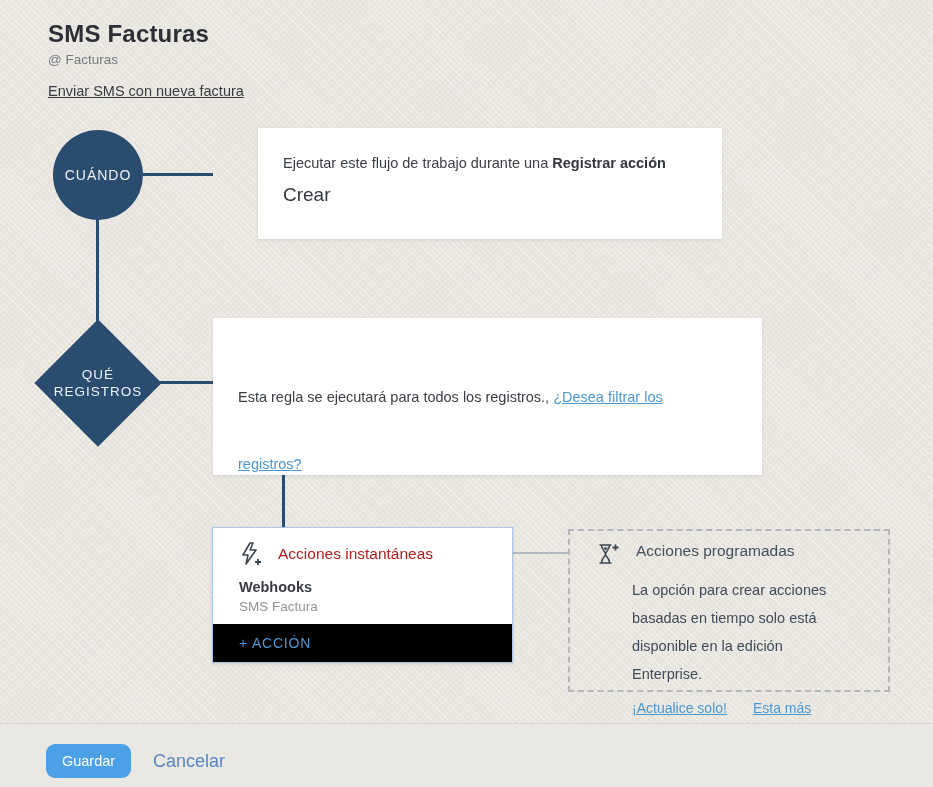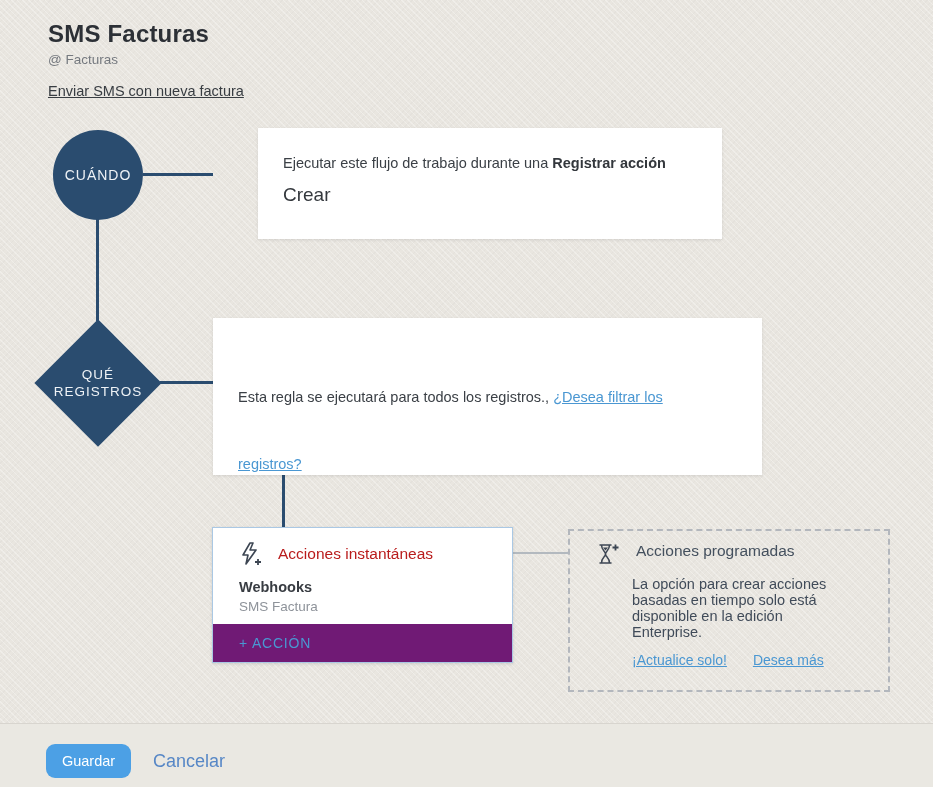--- a/index.html
+++ b/index.html
@@ -59,31 +59,31 @@
   .link-overflow { left:238px; top:456px; font-size:14.5px; z-index:3; }
 
   .card-instant { left:212px; top:527px; width:301px; height:136px;
     border:1px solid #aac8e4; box-shadow:0 1px 3px rgba(0,0,0,.12); }
   .card-instant .head { display:flex; align-items:center; padding:13px 0 0 26px; }
   .card-instant .head .ttl { margin-left:15px; font-size:15.5px; color:#b91c1c; }
   .card-instant .action-type { margin:13px 0 0 26px; font-size:14.5px; font-weight:bold; color:#383c42; }
   .card-instant .action-name { margin:4px 0 0 26px; font-size:13.5px; color:#8e939a; }
   .card-instant .foot {
     position:absolute; left:0; right:0; bottom:0; height:38px;
-    background:#701a75; display:flex; align-items:center; padding-left:26px;
+    background:#000000; display:flex; align-items:center; padding-left:26px;
   }
   .card-instant .foot a { font-size:14px; letter-spacing:.8px; text-decoration:none; color:#4a97d2; cursor:pointer; }
 
   .card-scheduled {
     left:568px; top:529px; width:322px; height:163px;
     border:2px dashed #b3b7bd; z-index:2;
   }
   .card-scheduled .head { display:flex; padding:11px 0 0 25px; }
   .card-scheduled .head .ttl { margin-left:16px; font-size:15.5px; color:#44505e; }
-  .card-scheduled .body { margin:10px 0 0 62px; width:212px; font-size:14.5px; line-height:16px; color:#404b59; }
+  .card-scheduled .body { margin:10px 0 0 62px; width:212px; font-size:14.5px; line-height:28px; color:#404b59; }
   .card-scheduled .links { margin:12px 0 0 62px; font-size:14px; }
   .card-scheduled .links a + a { margin-left:26px; }
 
   .icon-svg { display:block; }
 
   
   .footer-bar {
     left:0; top:723px; width:933px; height:64px;
     background:#eae8e2; border-top:1px solid #d8d5cf; z-index:4;
   }
@@ -153,21 +153,21 @@
         <svg class="icon-svg" width="25" height="24" viewBox="0 0 25 24">
           <path d="M5 3 H16 M5 21 H16 M6.5 3 C6.5 8.5 10.5 9 10.5 12 C10.5 15 6.5 15.5 6.5 21 M14.5 3 C14.5 8.5 10.5 9 10.5 12 C10.5 15 14.5 15.5 14.5 21" fill="none" stroke="#3d4653" stroke-width="1.5" stroke-linecap="round"></path>
           <path d="M8 5.5 H13 L10.5 8.5 Z" fill="#3d4653"></path>
           <path d="M20.5 2.5 v6 M17.5 5.5 h6" stroke="#3d4653" stroke-width="1.8"></path>
         </svg>
       </span>
       <span class="ttl">Acciones programadas</span>
     </div>
     <div class="body">La opción para crear acciones basadas en tiempo solo está disponible en la edición Enterprise.</div>
     <div class="links">
-      <a class="link">¡Actualice solo!</a><a class="link">Desea más</a>
+      <a class="link">¡Actualice solo!</a><a class="link">Esta más</a>
     </div>
   </div>
 
   <div class="abs footer-bar">
     <button class="btn-save">Guardar</button>
     <a class="btn-cancel">Cancelar</a>
   </div>
 
 </div>
 

